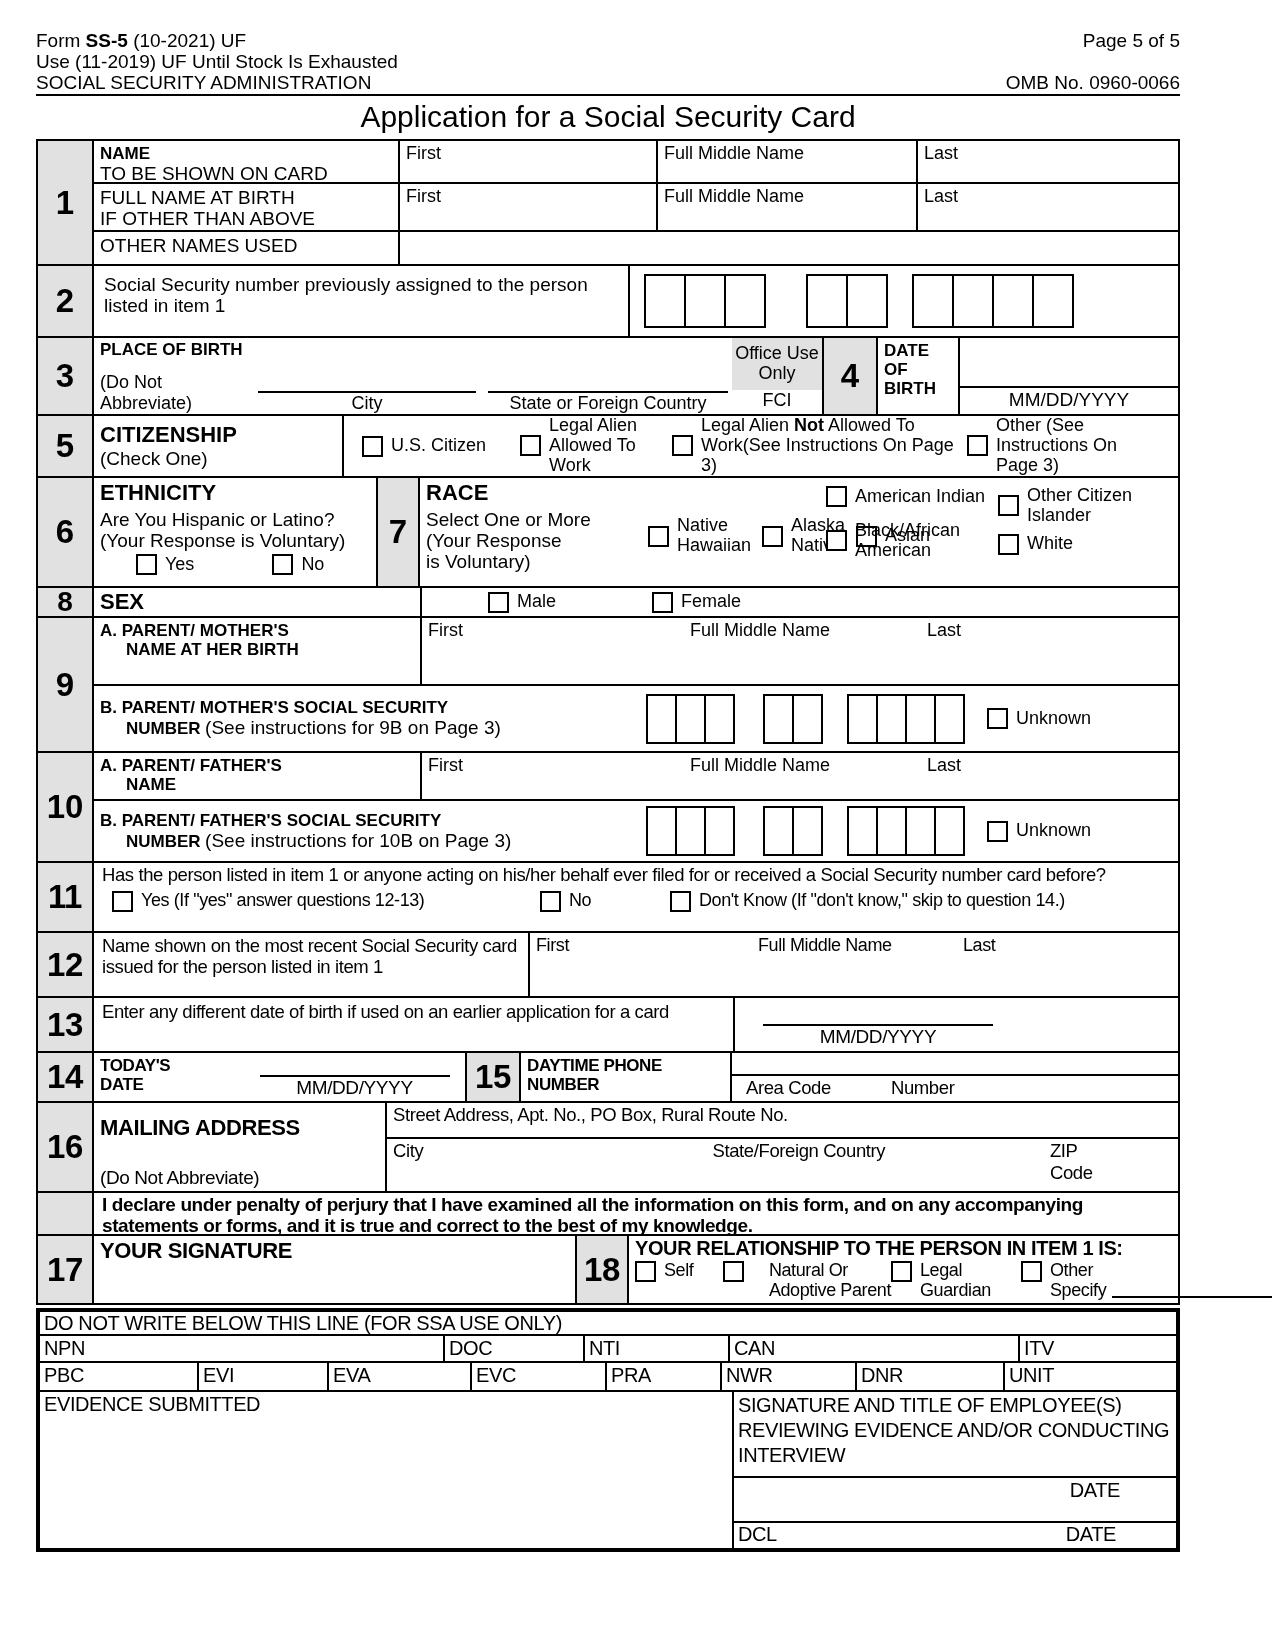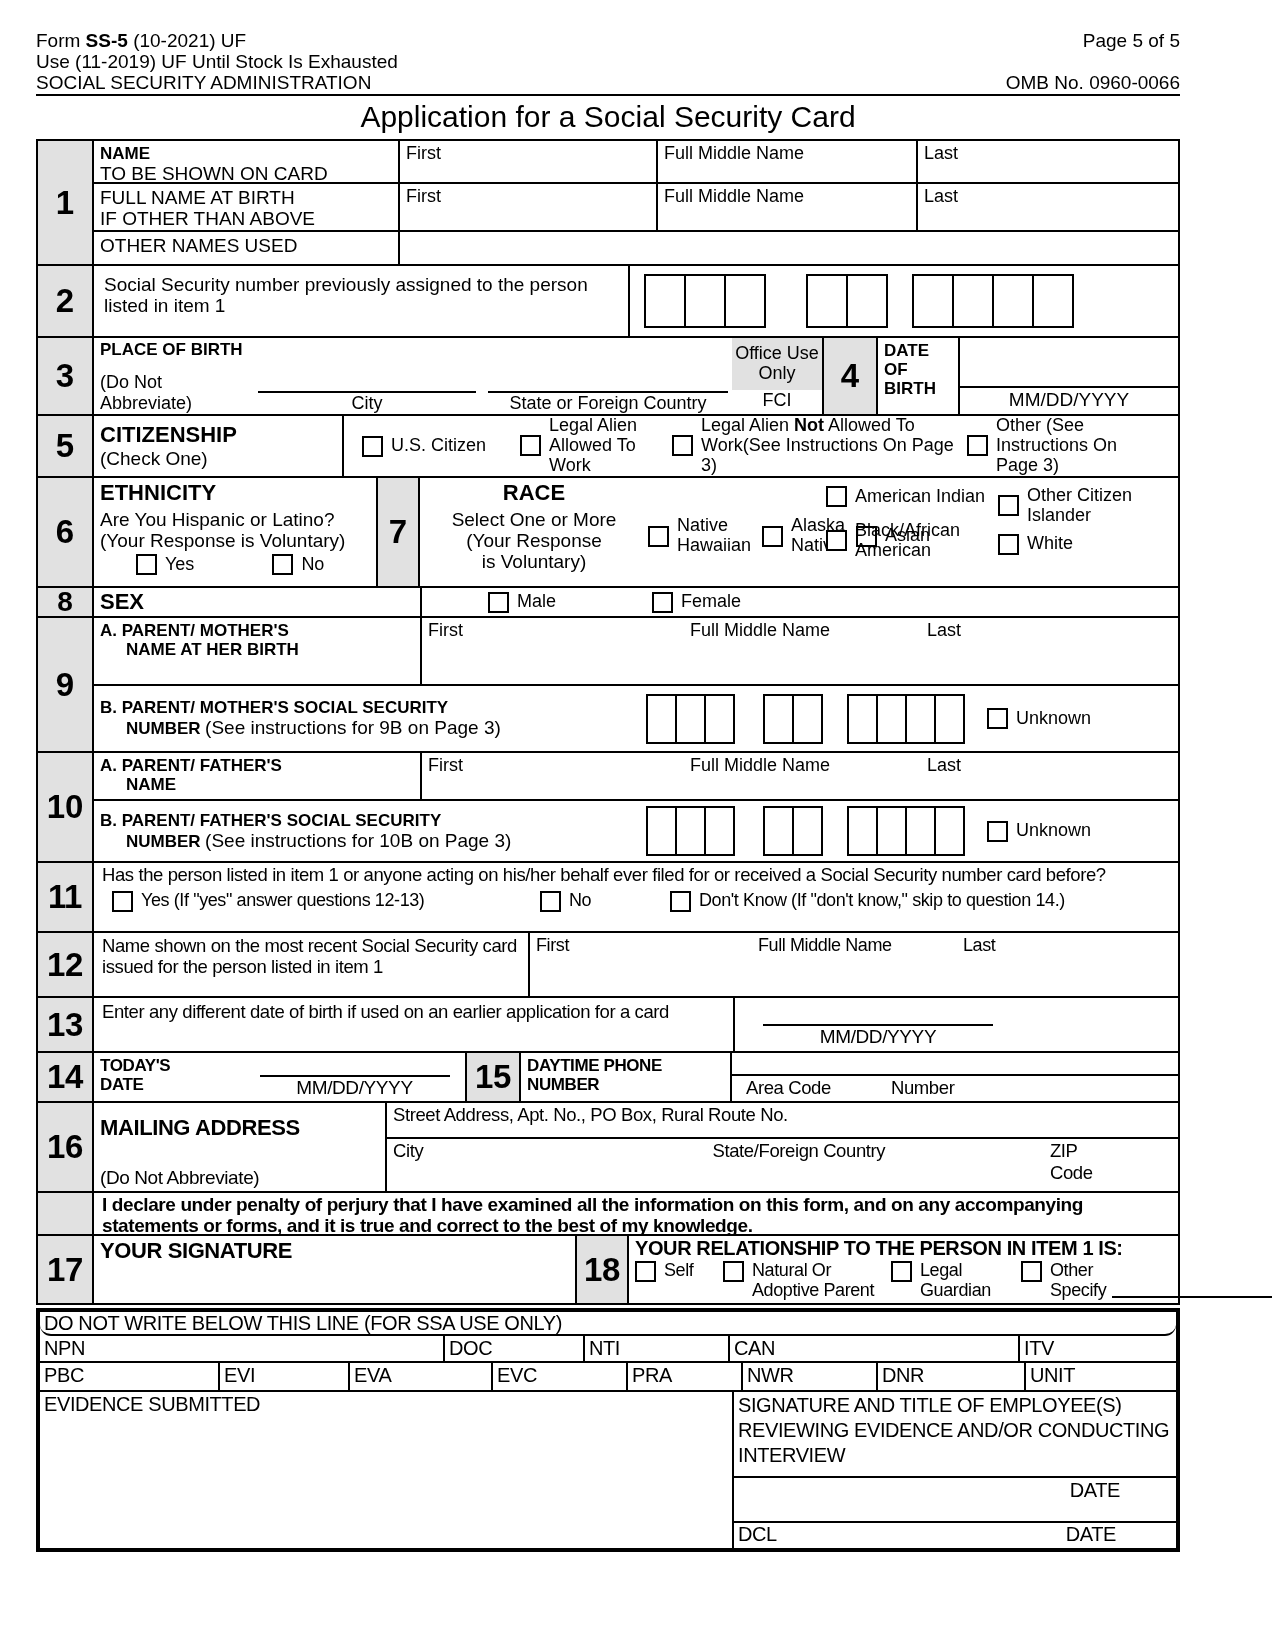--- a/index.html
+++ b/index.html
@@ -179,21 +179,21 @@
               <span class="cb"></span>
               <span>Yes</span>
             </span>
           <span class="opt">
               <span class="cb"></span>
               <span>No</span>
             </span>
         </div>
       </div>
       <div class="num numsm" style="width:42px;min-width:42px;border-left:none;">7</div>
-      <div class="pad" style="width:228px;min-width:228px;text-align:center;">
+      <div class="pad" style="width:228px;min-width:228px;">
         <div class="bl" style="font-size:22px;">RACE</div>
         <div class="t" style="padding-top:3px;">Select One or More</div>
         <div class="t">(Your Response</div>
         <div class="t">is Voluntary)</div>
       </div>
       <div style="flex:1;display:flex;padding-top:8px;">
         <div style="width:178px;display:flex;flex-direction:row;gap:11px;">
           <div class="opt">
               <span class="cb"></span>
               <span>Native Hawaiian</span>
@@ -420,49 +420,49 @@
       <div class="num">17</div>
       <div class="bl pad" style="width:481px;min-width:481px;font-size:22px;">YOUR SIGNATURE</div>
       <div class="num numsm">18</div>
       <div style="flex:1;padding:1px 6px;">
         <div class="bl" style="font-size:20px;">YOUR RELATIONSHIP TO THE PERSON IN ITEM 1 IS:</div>
         <div style="display:flex;padding-top:2px;font-size:17px;line-height:1.15;">
           <span class="opt" style="align-items:flex-start;width:88px;">
               <span class="cb"></span>
               <span>Self</span>
             </span>
-          <span class="opt" style="align-items:flex-start;width:168px;">
+          <span class="opt" style="align-items:flex-start;width:168px;justify-content:space-between;">
               <span class="cb"></span>
               <span><span>Natural Or</span><br><span>Adoptive Parent</span></span>
             </span>
           <span class="opt" style="align-items:flex-start;width:130px;">
               <span class="cb"></span>
               <span><span>Legal</span><br><span>Guardian</span></span>
             </span>
           <span class="opt" style="align-items:flex-start;">
               <span class="cb"></span>
               <span><span>Other</span><br><span>Specify</span></span>
             </span>
           <span style="width:160px;border-bottom:2px solid #000;align-self:flex-end;margin:0 0 3px 6px;"></span>
         </div>
       </div>
     </div>
   </div>
 
   <div class="ssabox cond">
-    <div style="border-bottom:2px solid #000;padding:0 4px;height:24px;border-radius:11px;">DO NOT WRITE BELOW THIS LINE (FOR SSA USE ONLY)</div>
+    <div style="border-bottom:2px solid #000;padding:0 4px;height:24px;">DO NOT WRITE BELOW THIS LINE (FOR SSA USE ONLY)</div>
     <div class="ssarow" style="height:27px;">
       <div class="ssacell" style="width:405px;">NPN</div>
       <div class="ssacell" style="width:140px;">DOC</div>
       <div class="ssacell" style="width:145px;">NTI</div>
       <div class="ssacell" style="width:290px;">CAN</div>
       <div class="ssacell field">ITV</div>
     </div>
     <div class="ssarow" style="height:29px;">
-      <div class="ssacell" style="width:180px;">PBC</div>
+      <div class="ssacell" style="width:159px;">PBC</div>
       <div class="ssacell" style="width:130px;">EVI</div>
       <div class="ssacell" style="width:143px;">EVA</div>
       <div class="ssacell" style="width:135px;">EVC</div>
       <div class="ssacell" style="width:115px;">PRA</div>
       <div class="ssacell" style="width:135px;">NWR</div>
       <div class="ssacell" style="width:148px;">DNR</div>
       <div class="ssacell field">UNIT</div>
     </div>
     <div style="display:flex;height:156px;">
       <div class="ssacell" style="width:694px;min-width:694px;">EVIDENCE SUBMITTED</div>

